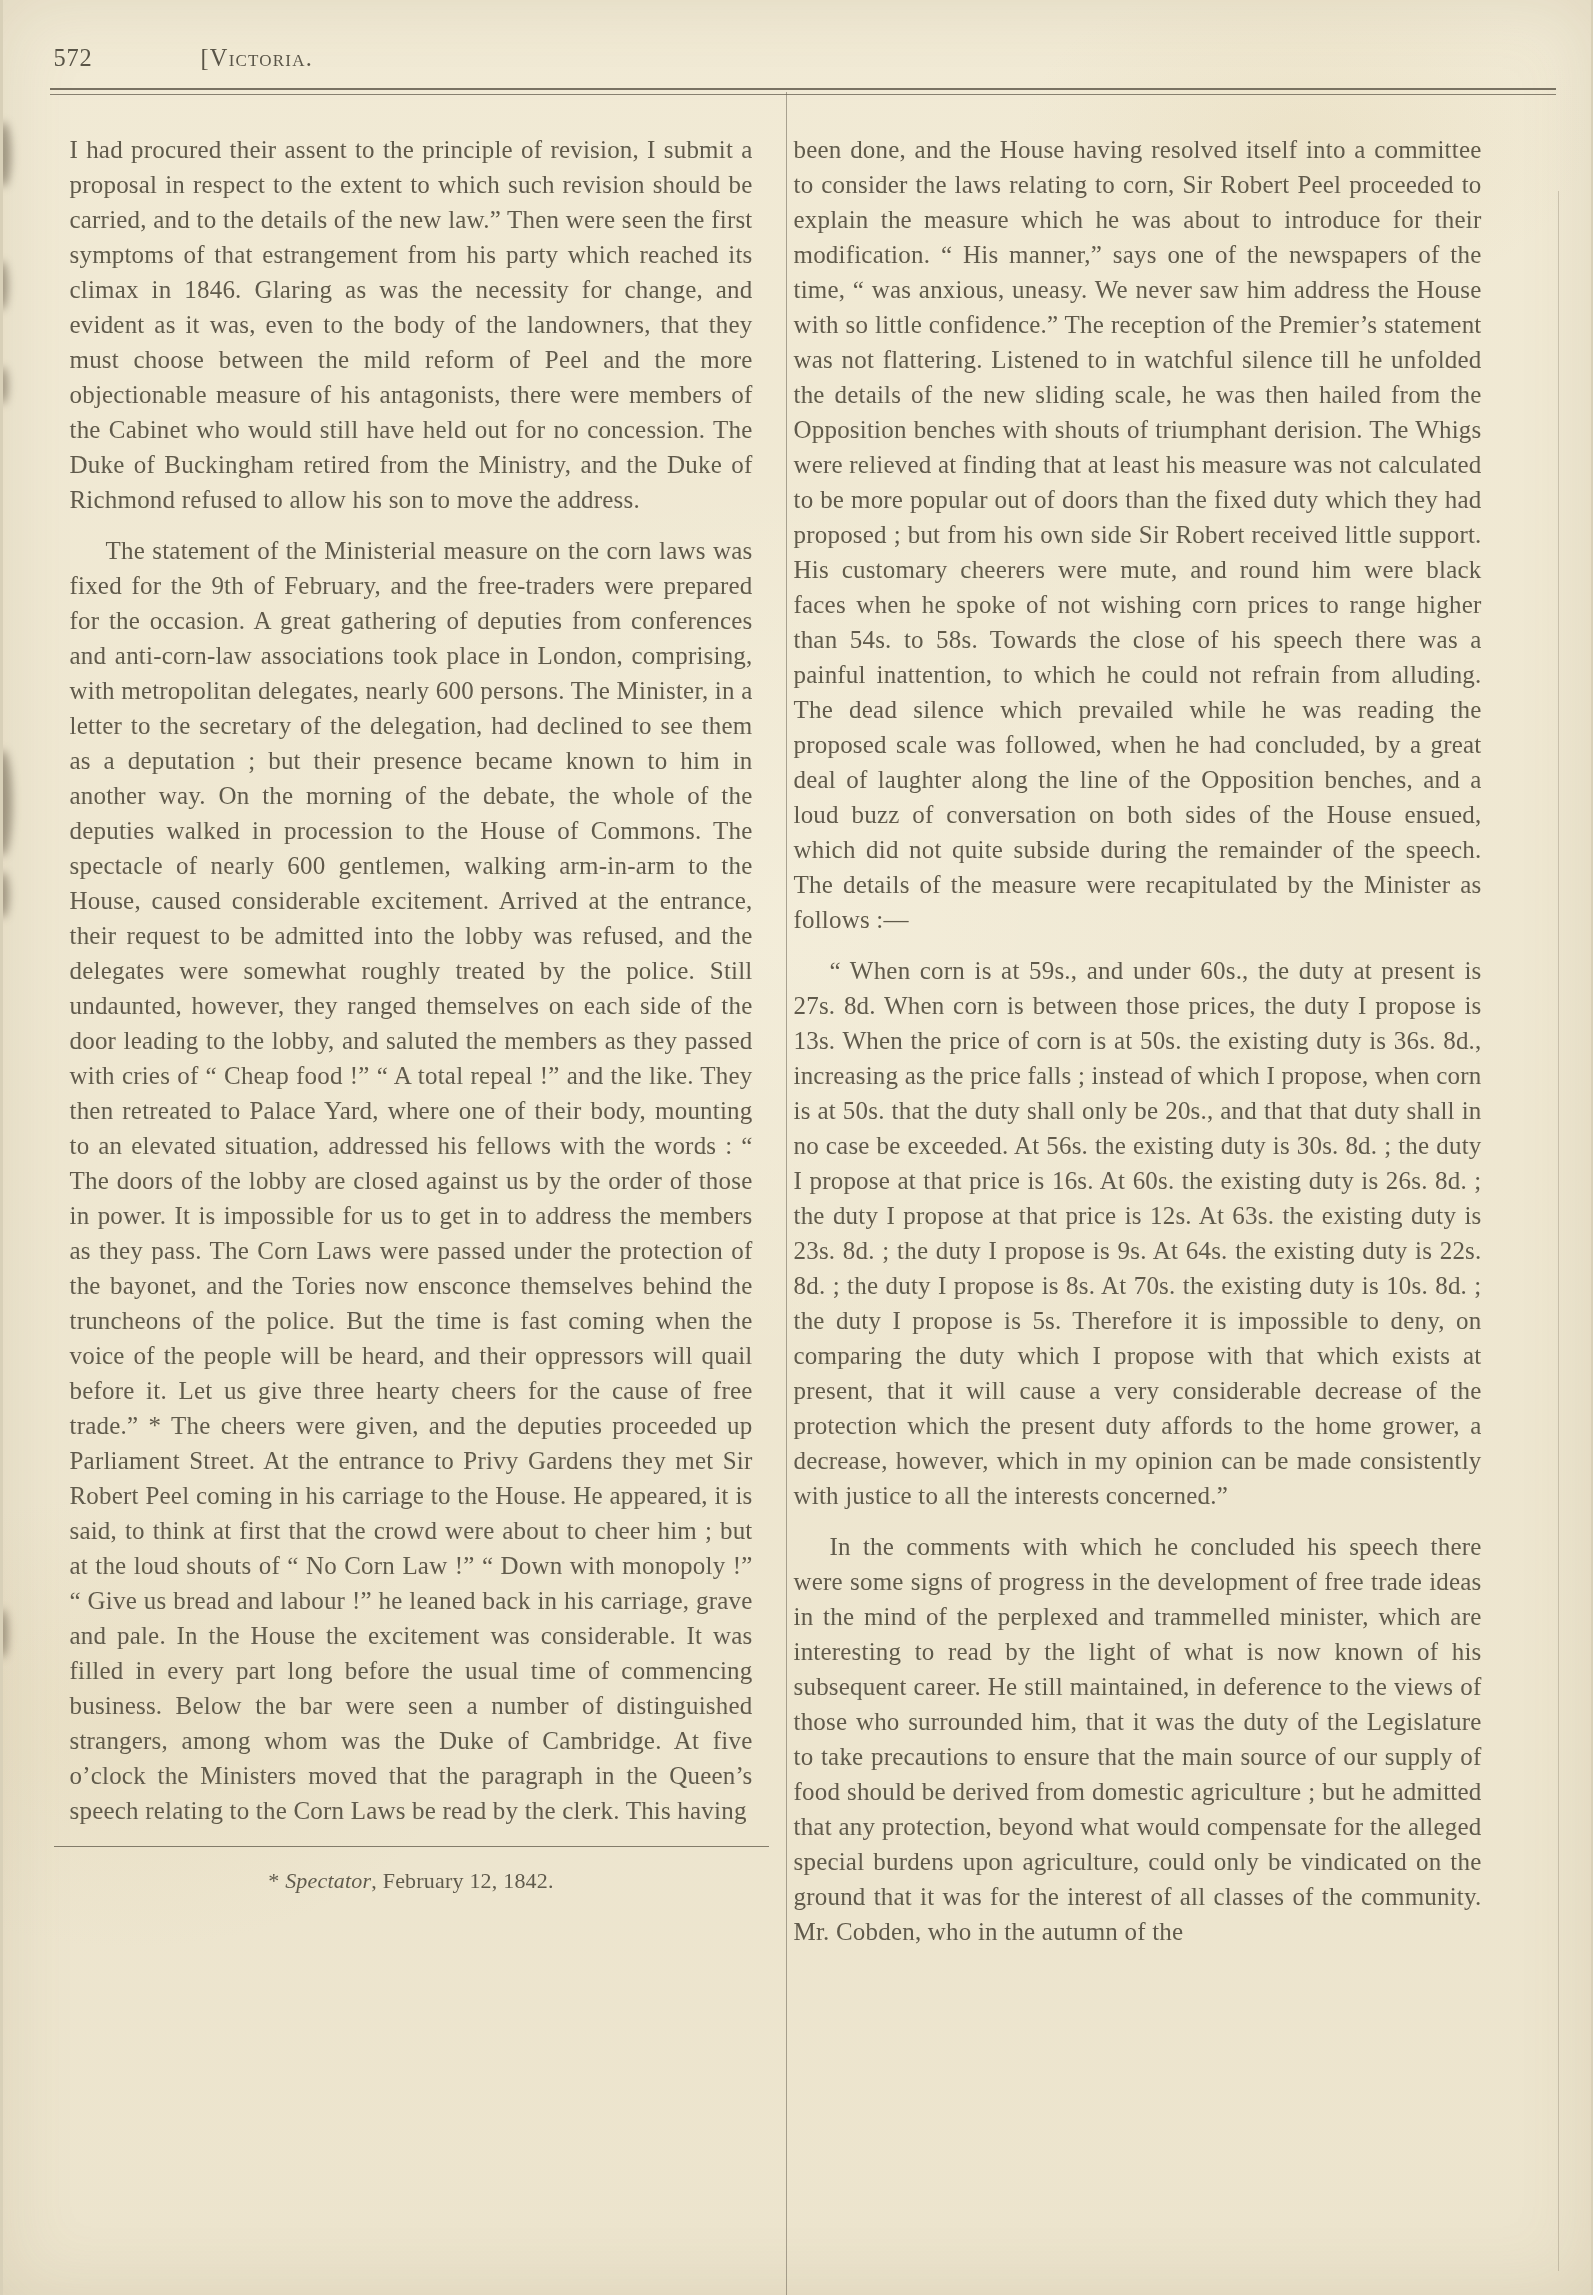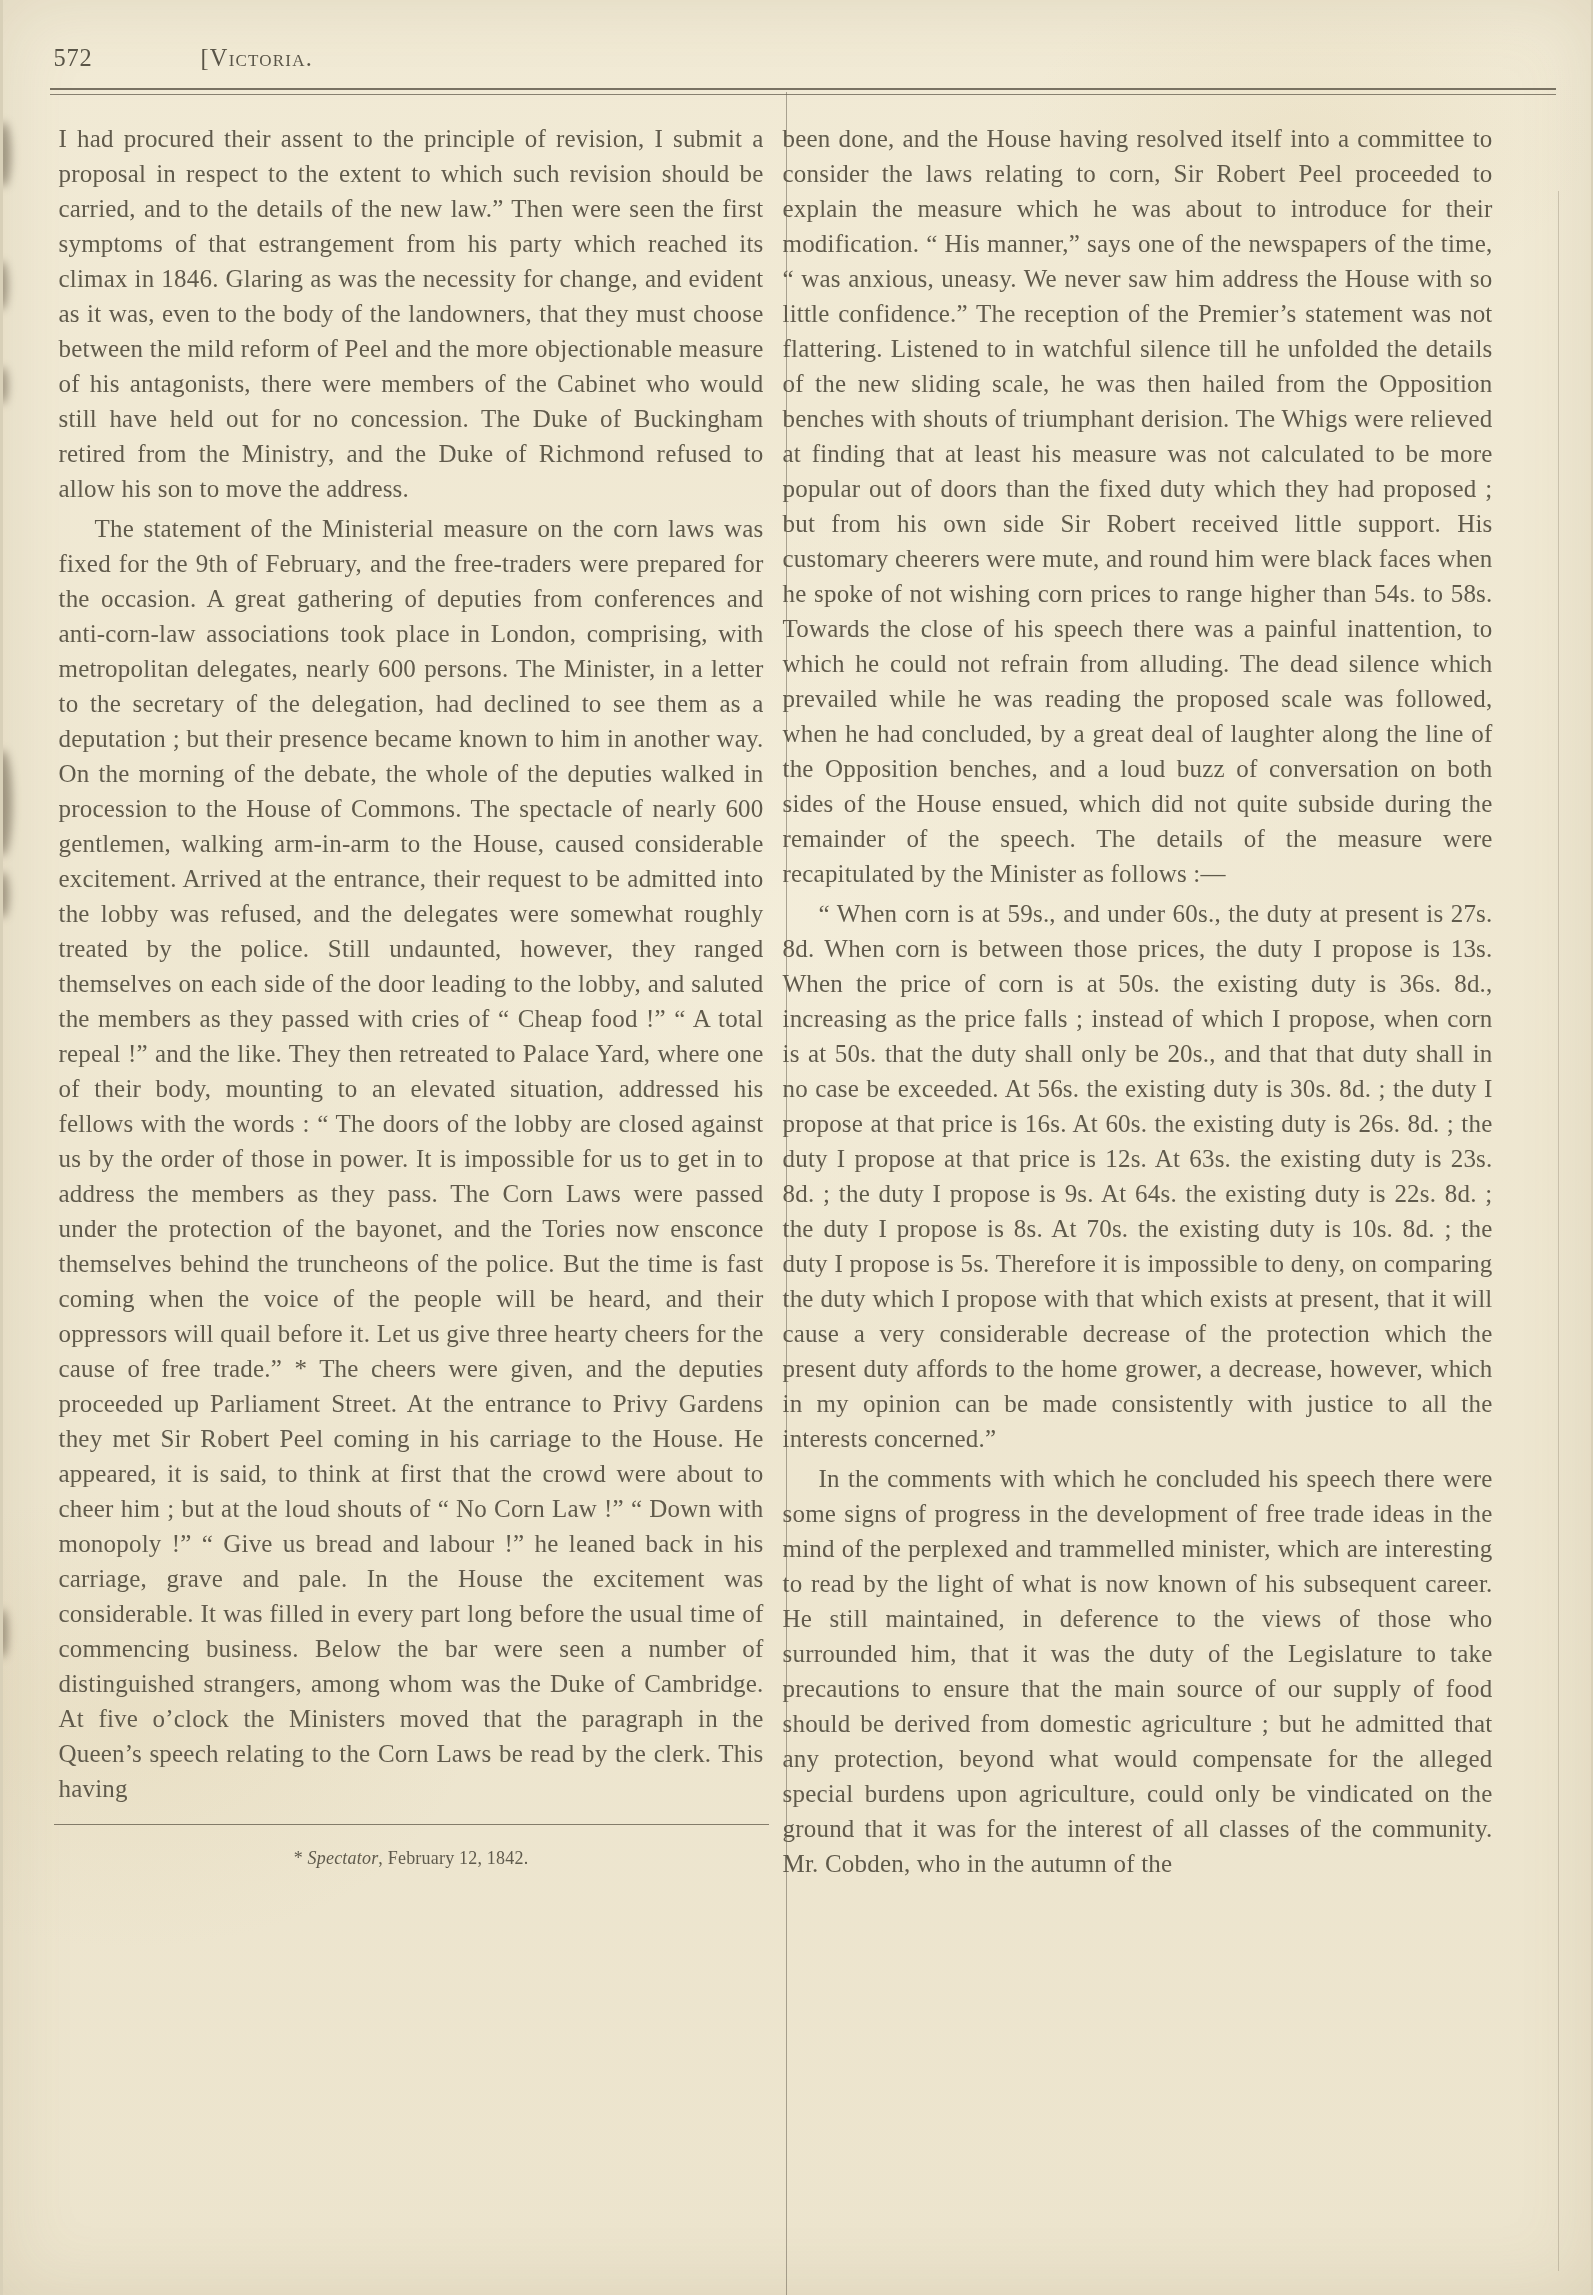--- a/index.html
+++ b/index.html
@@ -70,21 +70,21 @@
     position: absolute;
     top: 116px;
     text-align: justify;
     font-size: 25px;
     line-height: 35px;
     letter-spacing: 0.2px;
     color: #605a4b;
   }
   .col-left  { left: 51px;  width: 715px; }
   .col-right { left: 775px; width: 720px; }
-  .column p.body-par { margin: 5px; text-indent: 0; }
+  .column p.body-par { margin: 16px; text-indent: 0; }
   .column p.body-par.indent { text-indent: 36px; }
 
   .col-divider {
     position: absolute;
     left: 783px;
     top: 92px;
     bottom: 0;
     width: 1.6px;
     background: rgba(108,101,86,0.55);
   }
@@ -99,21 +99,21 @@
 
   
   .footnote-rule {
     border: none;
     border-top: 1.6px solid rgba(95,88,72,0.75);
     margin: 18px 0 16.3px 0;
     width: 100%;
   }
   .footnote {
     text-align: center;
-    font-size: 18px;
+    font-size: 22px;
     letter-spacing: 0.2px;
     color: #5f5a4c;
   }
   .footnote .src { font-style: italic; }
 
   
   .smudge {
     position: absolute;
     border-radius: 50%;
     filter: blur(4.1px);

